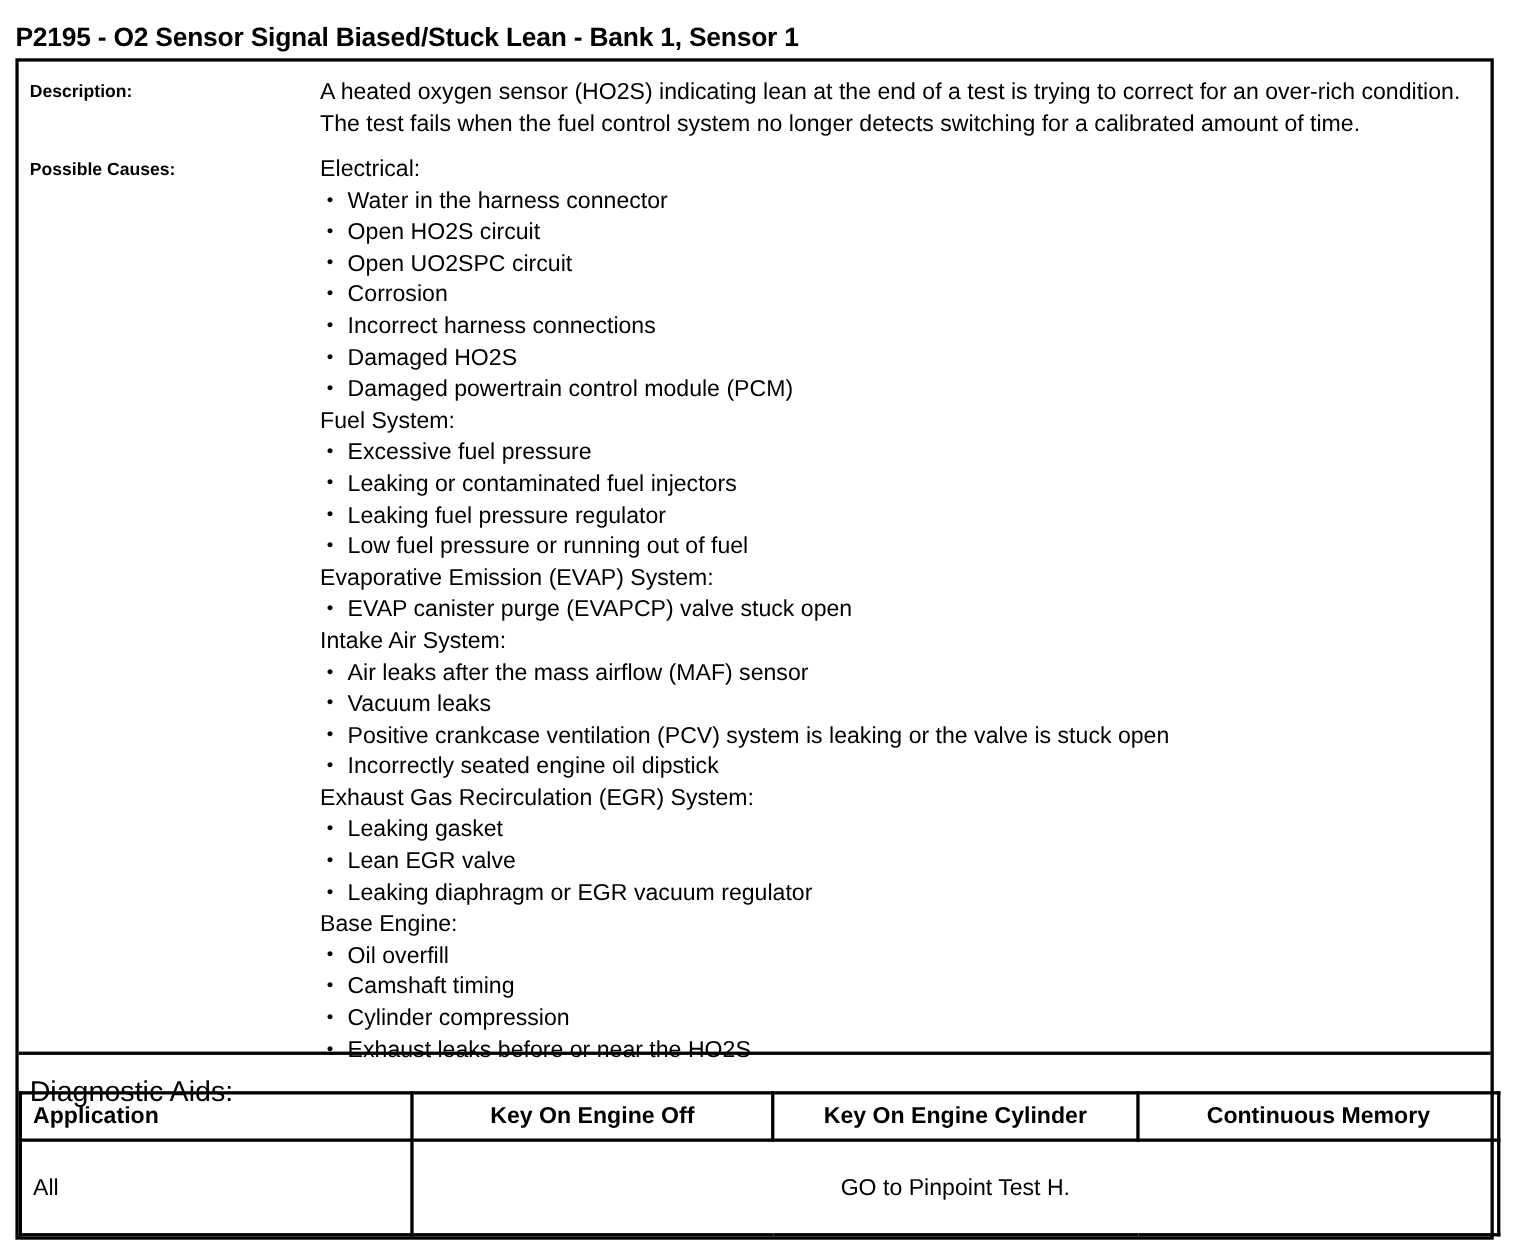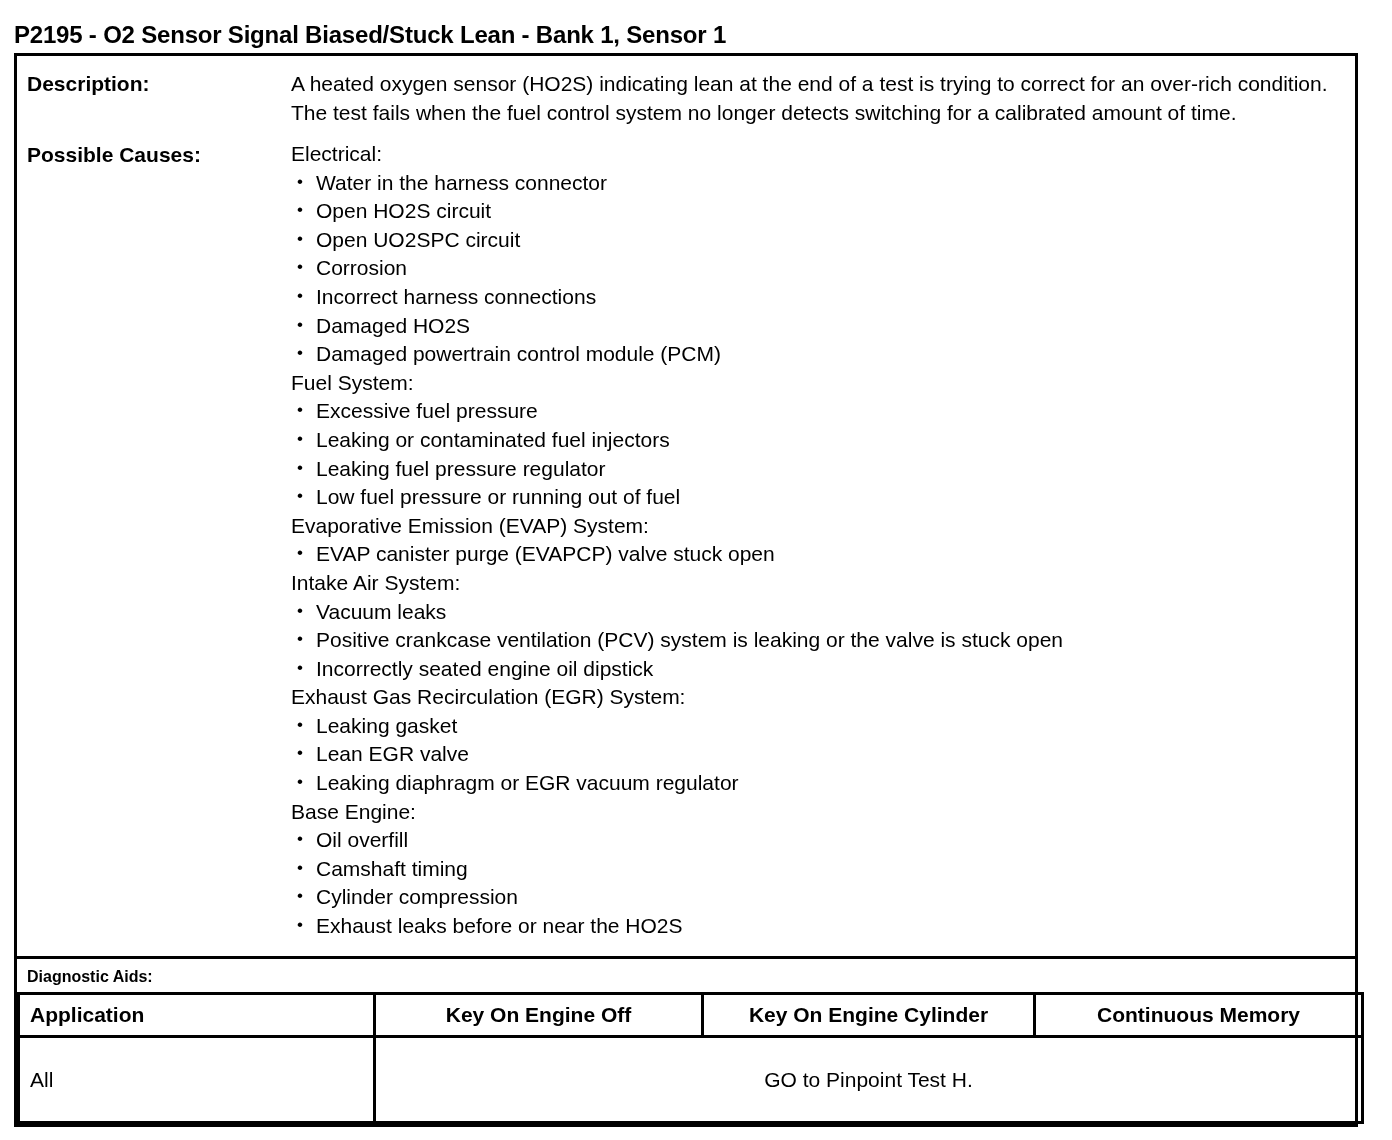--- a/index.html
+++ b/index.html
@@ -47,21 +47,21 @@
 
   
   .info-row {
     display: flex;
     align-items: flex-start;
   }
   .row-label {
     flex: 0 0 274px;
     box-sizing: border-box;
     padding-left: 10px;
-    font-size: 21px;
+    font-size: 16px;
     font-weight: bold;
     line-height: 30px;
   }
   .row-content {
     flex: 1 1 auto;
     box-sizing: border-box;
     padding-right: 14px;
     font-size: 21px;
     line-height: 29px;
   }
@@ -104,23 +104,23 @@
     position: absolute;
     left: 0;
     right: 0;
     bottom: 132px;
     height: 36px;
     border-top: 3px solid #000;
     box-sizing: border-box;
   }
   .aids-label {
     padding-left: 10px;
-    padding-top: 3px;
-    font-size: 16px;
-    font-weight: bold;
+    padding-top: 19px;
+    font-size: 26px;
+    font-weight: normal;
     line-height: 29px;
   }
 
   
   .result-table {
     position: absolute;
     left: 0;
     right: 0;
     bottom: 0;
     height: 132px;
@@ -192,20 +192,21 @@
             <li class="cause-item">Leaking or contaminated fuel injectors</li>
             <li class="cause-item">Leaking fuel pressure regulator</li>
             <li class="cause-item">Low fuel pressure or running out of fuel</li>
           </ul>
           <div class="cause-group-title">Evaporative Emission (EVAP) System:</div>
           <ul class="cause-list">
             <li class="cause-item">EVAP canister purge (EVAPCP) valve stuck open</li>
           </ul>
           <div class="cause-group-title">Intake Air System:</div>
           <ul class="cause-list">
+            <li class="cause-item">Air leaks after the mass airflow (MAF) sensor</li>
             <li class="cause-item">Vacuum leaks</li>
             <li class="cause-item">Positive crankcase ventilation (PCV) system is leaking or the valve is stuck open</li>
             <li class="cause-item">Incorrectly seated engine oil dipstick</li>
           </ul>
           <div class="cause-group-title">Exhaust Gas Recirculation (EGR) System:</div>
           <ul class="cause-list">
             <li class="cause-item">Leaking gasket</li>
             <li class="cause-item">Lean EGR valve</li>
             <li class="cause-item">Leaking diaphragm or EGR vacuum regulator</li>
           </ul>

